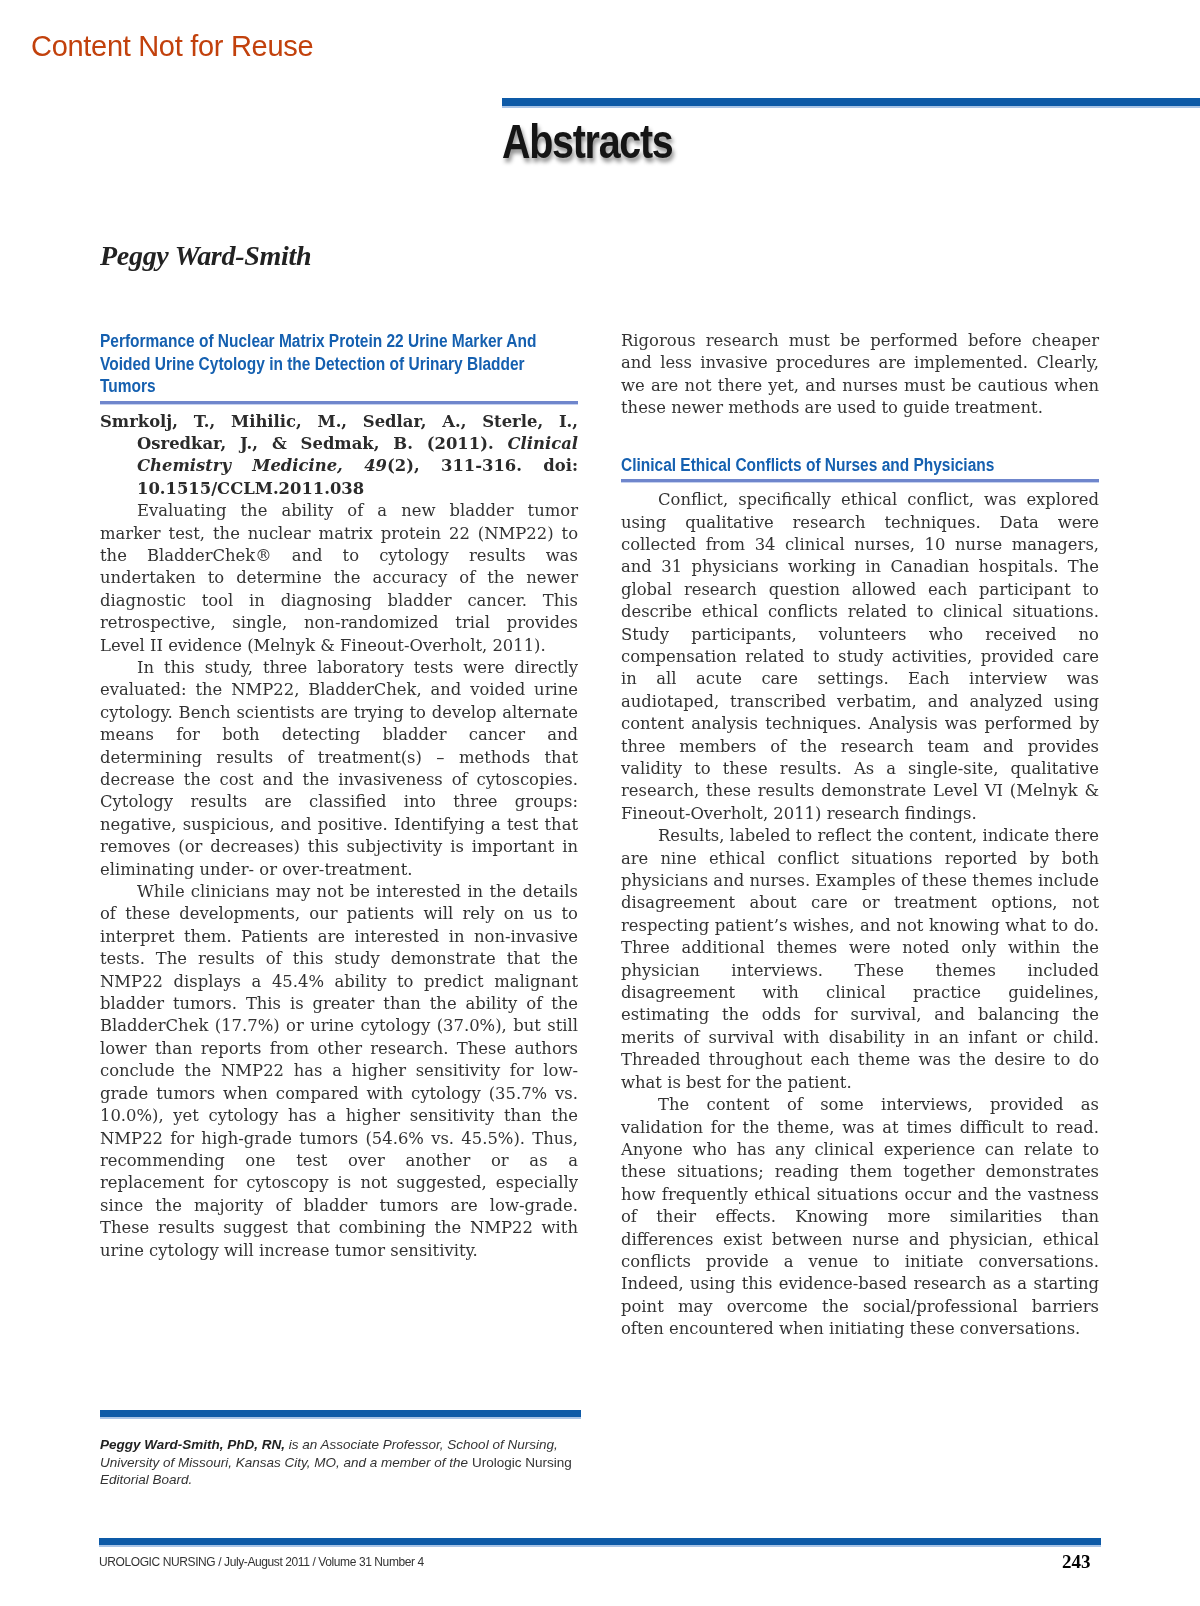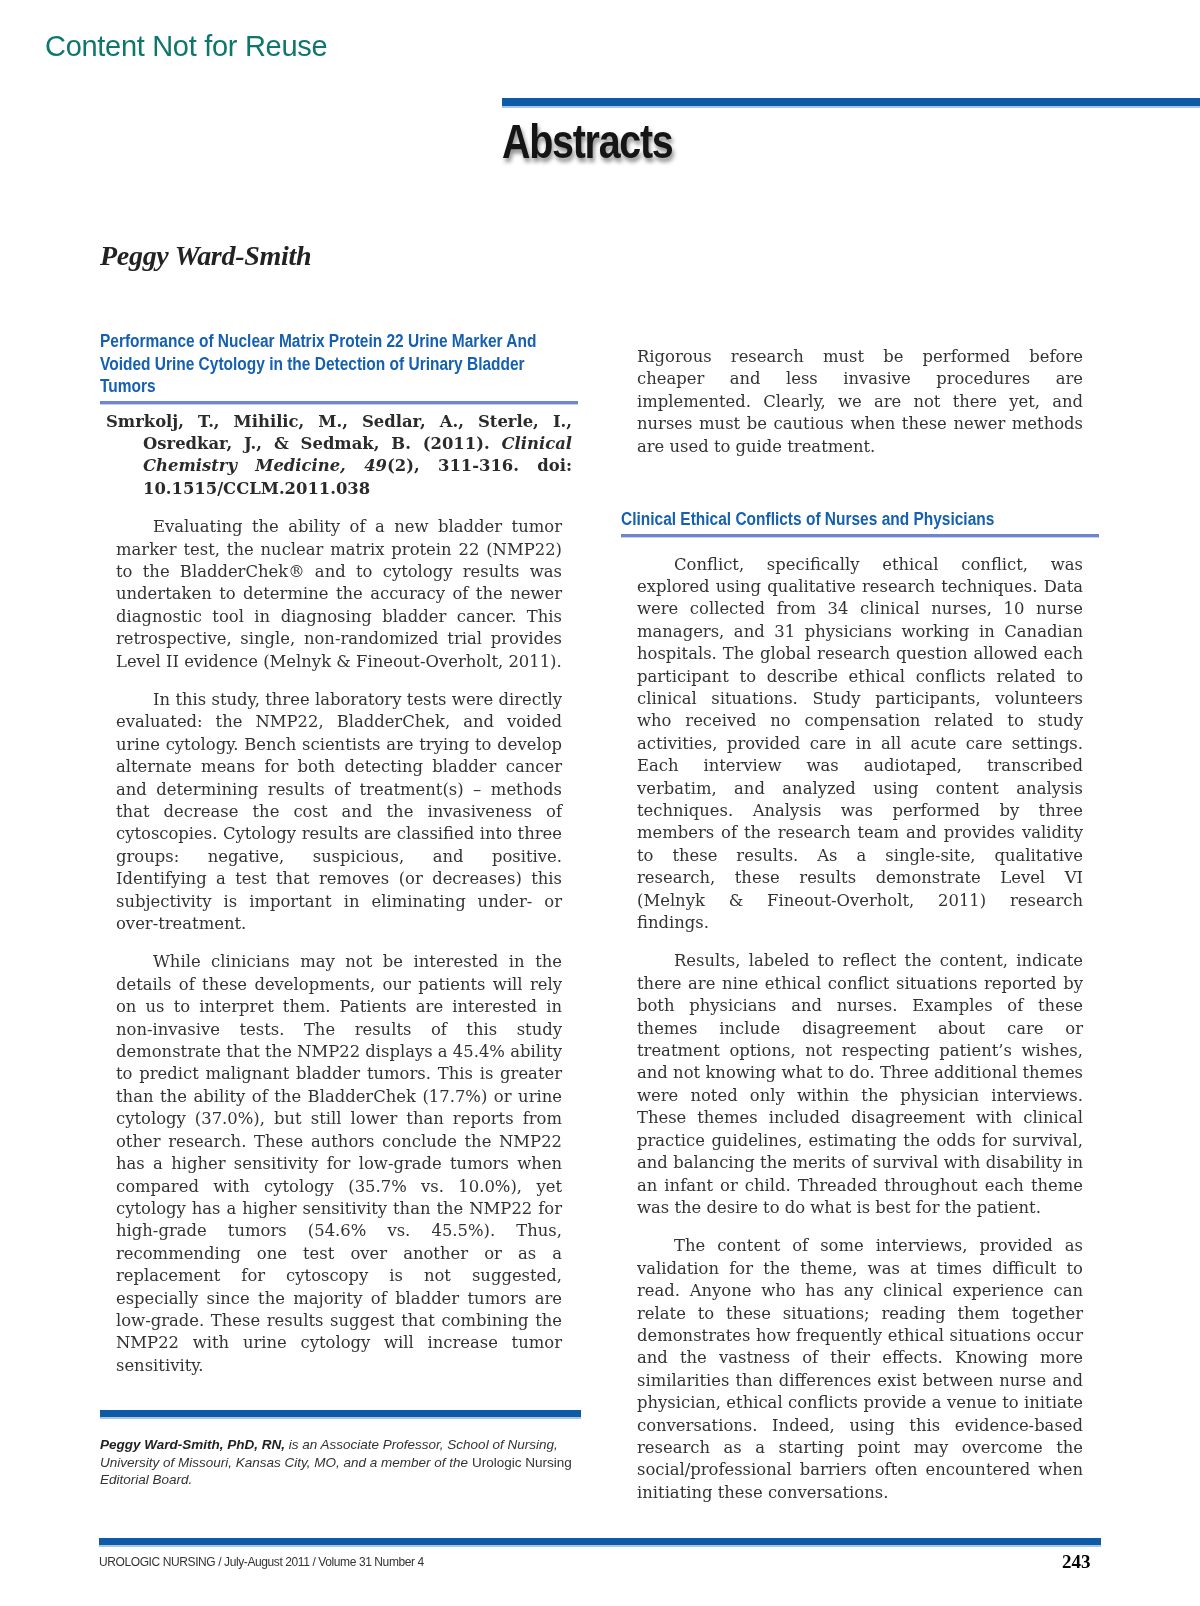--- a/index.html
+++ b/index.html
@@ -1,28 +1,28 @@
 <!DOCTYPE html>
 <html><head>
 <meta charset="utf-8">
 <style>
   html, body { margin: 0; padding: 0; background: #ffffff; }
   body { width: 1200px; height: 1606px; position: relative; overflow: hidden; color: #2a2a2a; }
-  .watermark { position: absolute; left: 45px; top: 30px; font-family: "Liberation Sans", sans-serif; font-size: 29px; color: #0f766e; letter-spacing: -0.3px; }
+  .watermark { position: absolute; left: 31px; top: 30px; font-family: "Liberation Sans", sans-serif; font-size: 29px; color: #c2410c; letter-spacing: -0.3px; }
   .top-rule { position: absolute; left: 502px; top: 98px; width: 698px; height: 8px; background: #0d5aa7; border-bottom: 2px solid #a9c4e6; }
   .section-title { position: absolute; left: 502px; top: 114px; font-family: "Liberation Sans", sans-serif; font-weight: bold; font-size: 48px; color: #151515; letter-spacing: -1.5px; transform: scaleX(0.82); transform-origin: left top; text-shadow: 2px 4px 5px rgba(0,0,0,0.45); }
   .author { position: absolute; left: 100px; top: 240px; font-family: "Liberation Serif", serif; font-style: italic; font-weight: bold; font-size: 28px; color: #222; letter-spacing: -0.3px; }
   .col { position: absolute; top: 330px; width: 478px; font-family: "DejaVu Serif", serif; font-size: 16.4px; line-height: 22.4px; color: #333; }
   .col-left { left: 100px; }
   .col-right { left: 621px; }
   .art-title { font-family: "Liberation Sans", sans-serif; font-weight: bold; font-size: 18px; line-height: 22.5px; color: #1560b0; transform: scaleX(0.86); transform-origin: left top; width: 540px; margin: 0; }
   .art-rule { height: 3px; background: #6f86cc; margin: 3px 0 6px 0; border-bottom: 1px solid #c5d0ee; }
-  .citation { font-weight: bold; padding-left: 37px; text-indent: -37px; text-align: justify; margin: 6px; color: #2b2b2b; }
+  .citation { font-weight: bold; padding-left: 37px; text-indent: -37px; text-align: justify; margin: 0; color: #2b2b2b; }
   .citation i { font-style: italic; }
-  p.body { margin: 16px; text-indent: 37px; text-align: justify; }
+  p.body { margin: 0; text-indent: 37px; text-align: justify; }
   p.noindent { text-indent: 0; }
   .spacer-heading { height: 34px; }
   .bio-rule { position: absolute; left: 100px; top: 1410px; width: 481px; height: 7px; background: #0d5aa7; border-bottom: 2px solid #a9c4e6; }
   .bio { position: absolute; left: 100px; top: 1436px; width: 484px; font-family: "Liberation Sans", sans-serif; font-size: 13.5px; line-height: 17.5px; font-style: italic; color: #333; }
   .bio b { font-weight: bold; color: #222; }
   .bio .roman { font-style: normal; }
   .footer-rule { position: absolute; left: 99px; top: 1538px; width: 1002px; height: 7px; background: #0d5aa7; border-bottom: 2px solid #a9c4e6; }
   .footer-left { position: absolute; left: 99px; top: 1555px; font-family: "Liberation Sans", sans-serif; font-size: 12px; color: #333; letter-spacing: -0.4px; }
   .footer-page { position: absolute; left: 1062px; top: 1551px; font-family: "Liberation Serif", serif; font-weight: bold; font-size: 19px; color: #000000; }
 </style>

